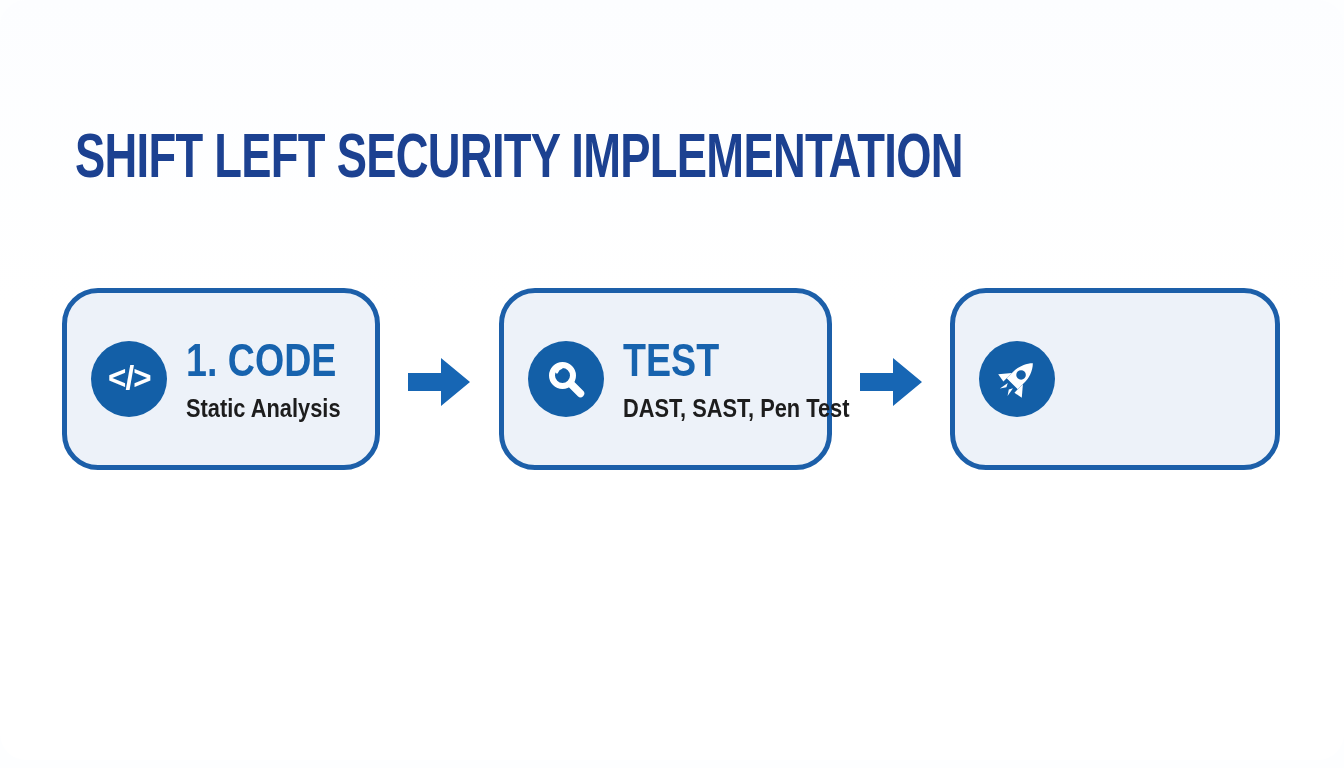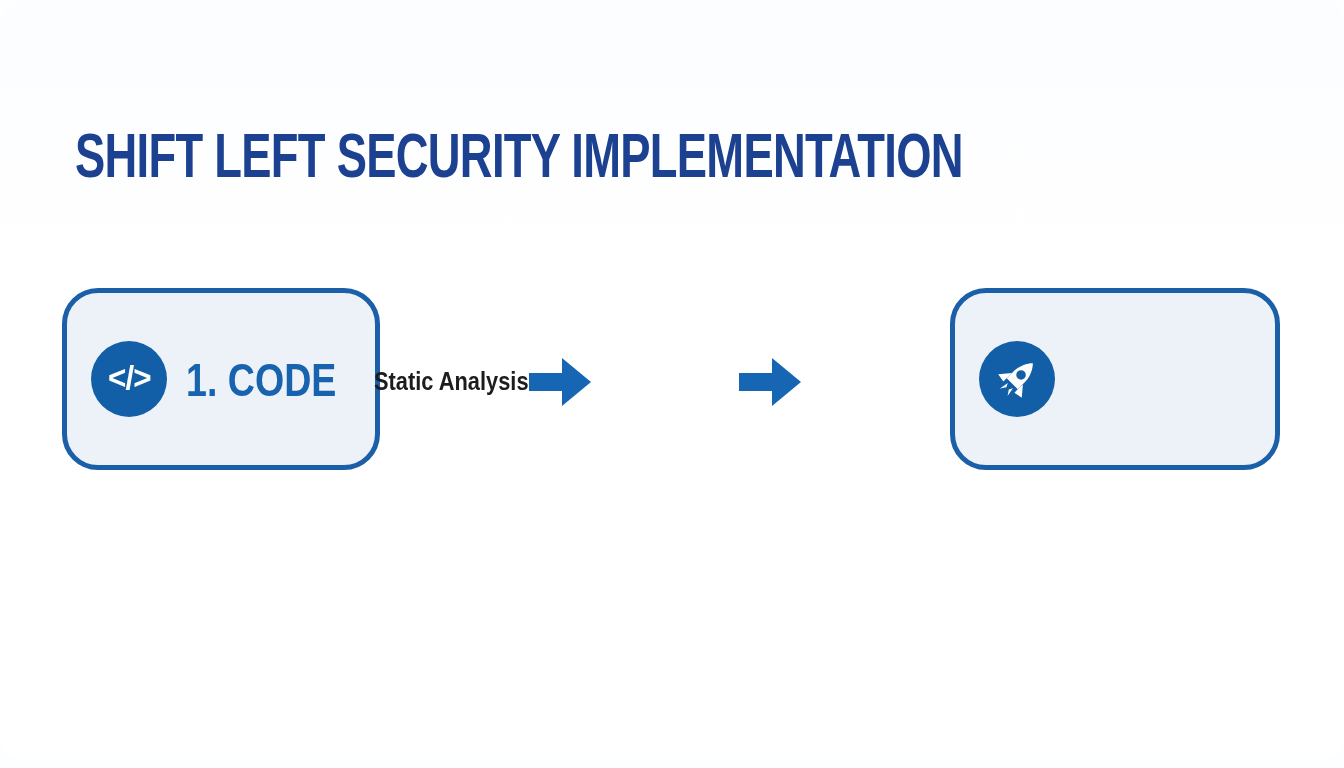--- a/index.html
+++ b/index.html
@@ -72,21 +72,21 @@
     font-size: 33px;
     font-weight: 700;
     letter-spacing: -1px;
     transform: scaleX(0.95);
     line-height: 1;
     padding-bottom: 3px;
   }
   .texts {
     margin-left: 19px;
     display: flex;
-    flex-direction: row;
+    flex-direction: column;
     justify-content: flex-start;
   }
   .heading {
     font-size: 47px;
     line-height: 47px;
     font-weight: 700;
     letter-spacing: 0px;
     color: var(--heading-color, #1763ae);
     transform: scaleX(0.80);
     transform-origin: left center;
@@ -126,20 +126,33 @@
       <div class="texts">
         <div class="heading">1. CODE</div>
         <div class="subtitle">Static Analysis</div>
       </div>
     </div>
 
     <svg class="arrow" width="62" height="52" viewBox="0 0 62 52">
       <polygon points="0,17 33,17 33,2 62,26 33,50 33,35 0,35"></polygon>
     </svg>
 
+    <div class="card card-2">
+      <div class="icon-circle">
+        <svg class="icon-svg" width="48" height="48" viewBox="0 0 48 48">
+          <circle cx="20.5" cy="20.5" r="10.5" fill="none" stroke="#ffffff" stroke-width="6"></circle>
+          <path d="M14.8 17.2 a7.3 7.3 0 0 1 4.6-4.4" fill="none" stroke="#ffffff" stroke-width="2.6" stroke-linecap="round"></path>
+          <line x1="29.5" y1="29.5" x2="38.5" y2="38.5" stroke="#ffffff" stroke-width="7.5" stroke-linecap="round"></line>
+        </svg>
+      </div>
+      <div class="texts">
+        <div class="heading">TEST</div>
+        <div class="subtitle">DAST, SAST, Pen Test</div>
+      </div>
+    </div>
 
     <svg class="arrow" width="62" height="52" viewBox="0 0 62 52">
       <polygon points="0,17 33,17 33,2 62,26 33,50 33,35 0,35"></polygon>
     </svg>
 
     <div class="card card-3">
       <div class="icon-circle">
         <svg class="icon-svg" width="50" height="50" viewBox="0 0 48 48">
           <g transform="rotate(45 24 24)">
             <path fill="#ffffff" d="M24 2.5 C29.5 8 31.5 15.5 31.5 22 L31.5 30.5 L16.5 30.5 L16.5 22 C16.5 15.5 18.5 8 24 2.5 Z"></path>

